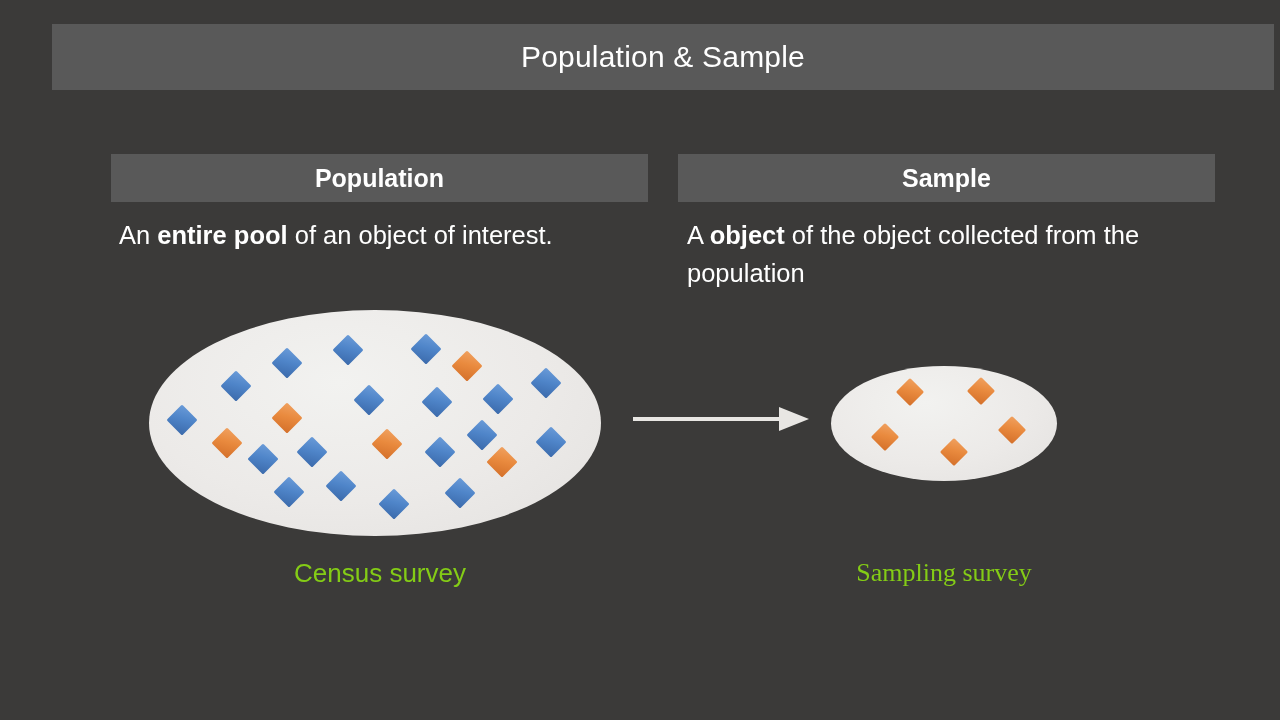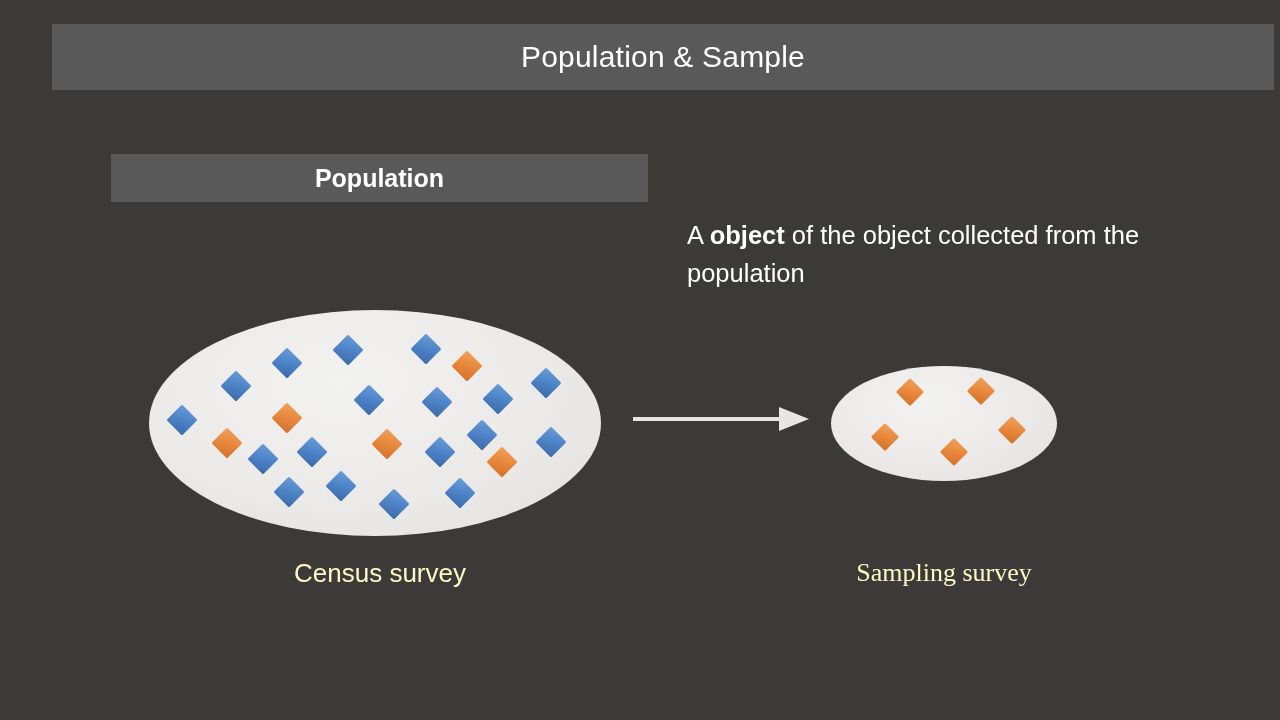--- a/index.html
+++ b/index.html
@@ -109,21 +109,21 @@
     position: absolute;
     left: 608px;
     top: 404px;
     width: 182px;
     height: 30px;
   }
 
   
   .caption {
     position: absolute;
-    color: #fef9c3;
+    color: #84cc16;
     font-size: 26px;
     text-align: center;
     font-weight: 400;
   }
   #census-caption   { left: 202px; top: 558px; width: 310px; }
   #sampling-caption { left: 766px; top: 558px; width: 310px; font-family: Liberation Serif, serif; }
 
   
   #page-number {
     position: absolute;
@@ -139,21 +139,25 @@
 <div id="slide">
 
   <div id="title-bar">
     <span id="title-text">Population &amp; Sample</span>
   </div>
 
   <div id="population-header" class="col-header">
     <span class="col-header-text">Population</span>
   </div>
 
-
+  <div id="sample-header" class="col-header">
+    <span class="col-header-text">Sample</span>
+  </div>
+
+  <div id="population-body" class="col-body"><span>An </span><b>entire pool</b><span> of an object of interest.</span></div>
 
   <div id="sample-body" class="col-body"><span>A </span><b>object</b><span> of the object collected from the population</span></div>
 
   <div id="population-blob" class="blob"></div>
 
   <div id="sample-blob" class="blob"></div>
 
   <div id="dot-layer">
       <div class="dot blue" style="left: 314px; top: 339px; width: 22px; height: 22px;"></div>
       <div class="dot blue" style="left: 392px; top: 338px; width: 22px; height: 22px;"></div>

